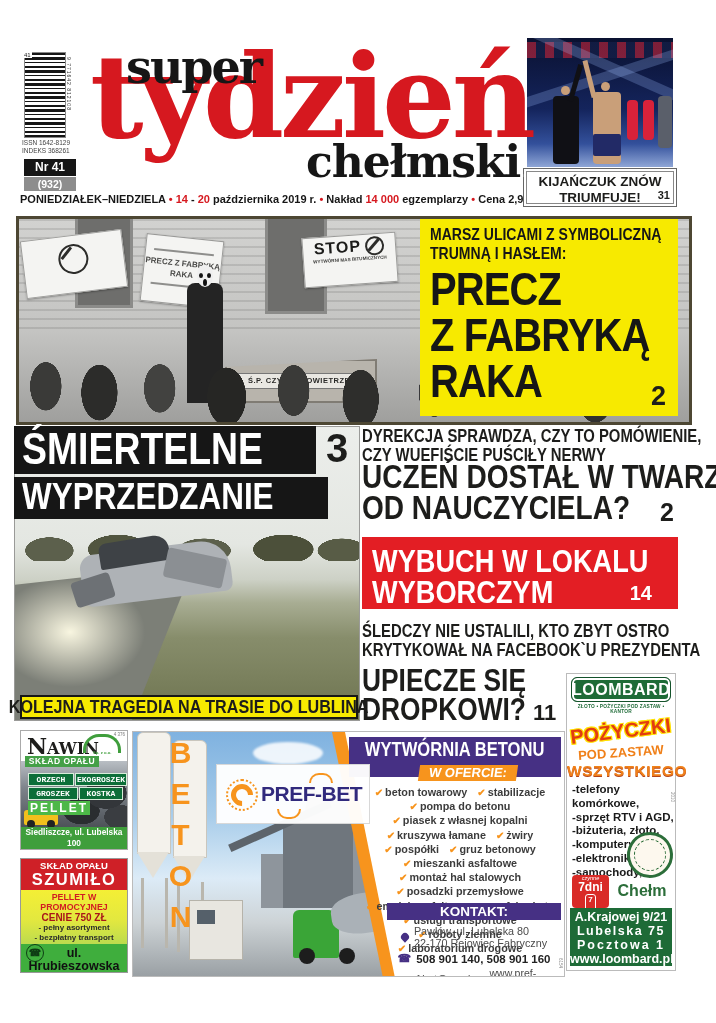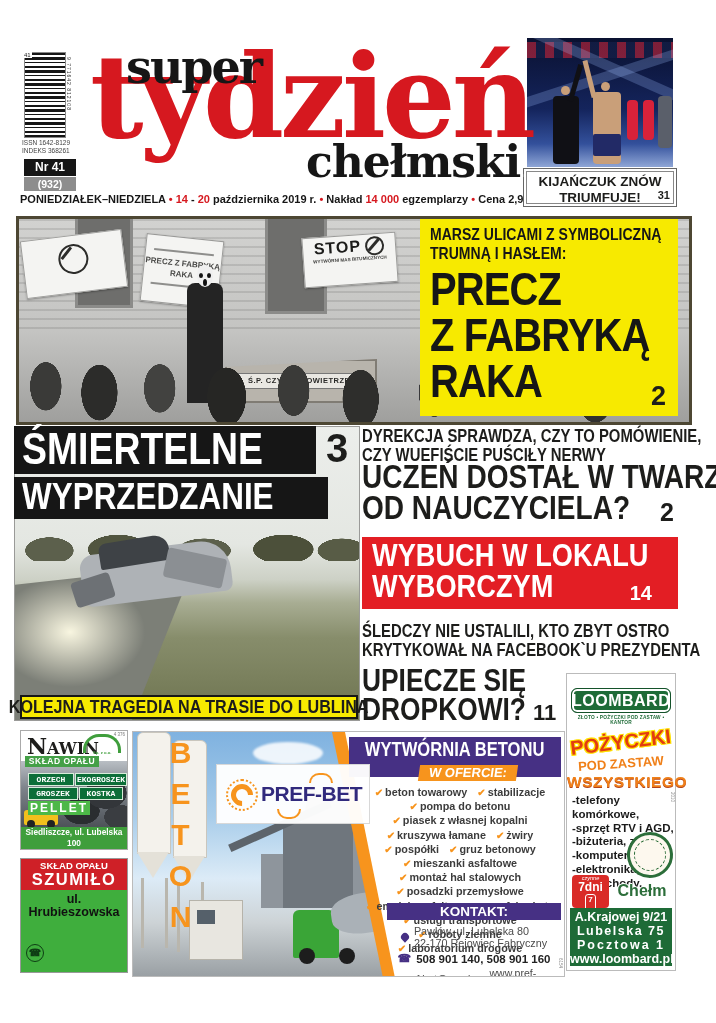--- a/index.html
+++ b/index.html
@@ -117,30 +117,30 @@
   #crash-page{left:326px;top:426px;font-weight:bold;font-size:40px;z-index:4;}
   #yellow-strip{left:20px;top:695px;width:338px;height:24px;background:#f7ea00;border:2px solid #161616;z-index:4;
     display:flex;align-items:center;justify-content:center;box-sizing:border-box;}
   #yellow-strip span{font-weight:bold;font-size:19px;}
 
   
   .kicker{font-weight:bold;font-size:17.5px;line-height:18.5px;color:#1d1d1b;}
   #kicker-school{left:362px;top:427px;}
   #hl-school{left:362px;top:461px;font-weight:bold;font-size:33px;line-height:31px;}
   #school-page{left:660px;top:498px;font-weight:bold;font-size:25px;}
-  #redbox{left:362px;top:537px;width:316px;height:72px;background:#e31e24;color:#fff;padding:3px 10px;box-sizing:border-box;}
+  #redbox{left:362px;top:537px;width:316px;height:72px;background:#e31e24;color:#fff;padding:9px 10px;box-sizing:border-box;}
   #redbox .rb{font-weight:bold;font-size:32px;line-height:31px;}
   #redbox-page{position:absolute;right:26px;bottom:4px;font-weight:bold;font-size:20px;}
   #kicker-fb{left:362px;top:622px;}
   #hl-dropek{left:362px;top:666px;font-weight:bold;font-size:31px;line-height:29px;}
   #dropek-page{left:533px;top:700px;font-weight:bold;font-size:22px;}
 
   
   #loombard{left:566px;top:673px;width:110px;height:298px;border:1px solid #bbb;background:#fff;box-sizing:border-box;text-align:center;}
-  #lb-logo{margin:14px 4px 0;background:#1e6b37;border-radius:6px;border:1px solid #14522a;box-shadow:inset 0 0 0 2px #fff;
+  #lb-logo{margin:3px 4px 0;background:#1e6b37;border-radius:6px;border:1px solid #14522a;box-shadow:inset 0 0 0 2px #fff;
     color:#fff;font-weight:bold;font-size:16px;line-height:23px;letter-spacing:.5px;}
   #lb-tagline{font-size:4.8px;font-weight:bold;color:#1e6b37;margin-top:2px;letter-spacing:.2px;}
   #lb-h1{font-weight:bold;font-size:20px;color:#e23c11;transform:rotate(-7deg);display:inline-block;margin-top:6px;
     text-shadow:-1px -1px 0 #ffe100,1px -1px 0 #ffe100,-1px 1px 0 #ffe100,1px 1px 0 #ffe100;}
   #lb-h2{font-weight:bold;font-size:13px;color:#f08019;transform:rotate(-4deg);display:inline-block;margin-top:1px;
     text-shadow:-1px -1px 0 #fff,1px -1px 0 #fff,-1px 1px 0 #fff,1px 1px 0 #fff;}
   #lb-h3{font-weight:bold;font-size:15.5px;color:#f08019;display:block;margin-top:1px;letter-spacing:.5px;
     text-shadow:0 1px 0 #b4441a;}
   #lb-items{text-align:left;margin:3px 0 0 5px;font-weight:bold;font-size:11.5px;line-height:13.8px;color:#1a1a1a;}
   #lb-stamp{position:absolute;left:60px;top:158px;width:40px;height:40px;border-radius:50%;border:3px solid #2c6e3a;
@@ -447,20 +447,28 @@
         
       </div>
     </div>
   </div>
 
   <div id="szumilo" class="abs">
     <div id="sz-header">
       <div id="sz-h1">SKŁAD OPAŁU</div>
       <div id="sz-h2">SZUMIŁO</div>
     </div>
+    <div id="sz-promo">
+      <div id="sz-p1">PELLET W PROMOCYJNEJ</div>
+      <div id="sz-p2">CENIE 750 ZŁ</div>
+      <div id="sz-b">
+        <div>- pełny asortyment</div>
+        <div>- bezpłatny transport</div>
+      </div>
+    </div>
     <div id="sz-green">
       <div id="sz-street">ul. Hrubieszowska</div>
 
     </div>
     <div id="sz-phoneicon">☎</div>
   </div>
 
   <div id="prefbet" class="abs">
     <div class="cloud" style="left:120px;top:10px;width:70px;height:22px;"></div>
     <div class="cloud" style="left:250px;top:30px;width:90px;height:24px;"></div>

